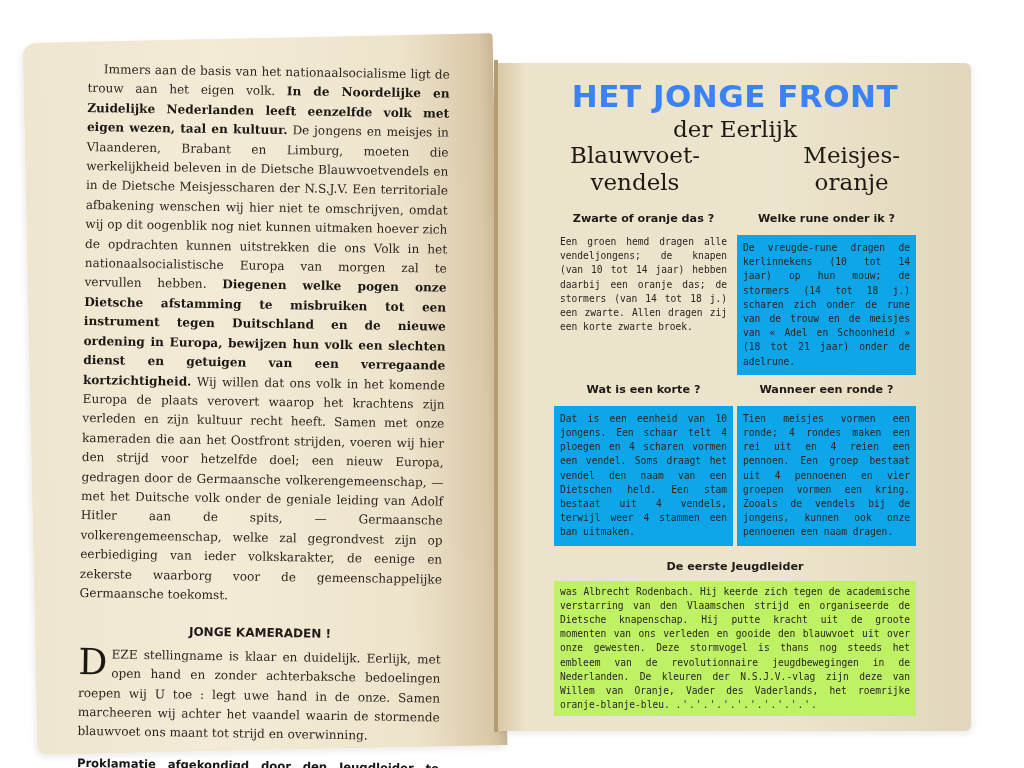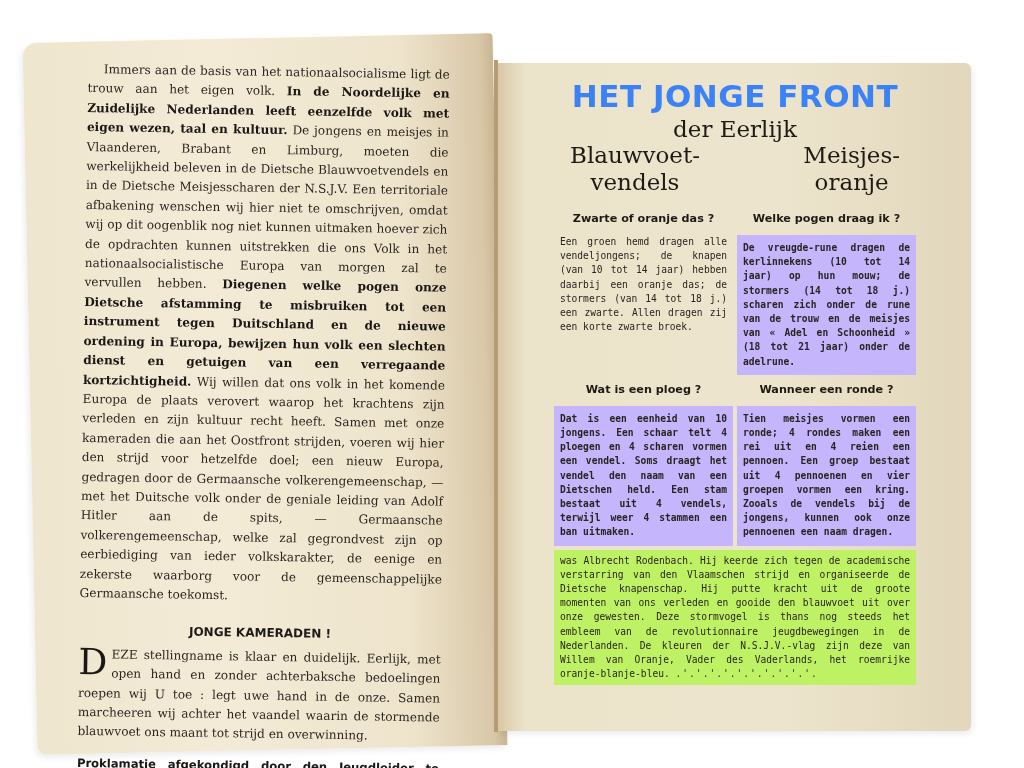--- a/index.html
+++ b/index.html
@@ -17,21 +17,21 @@
   .dropcap-para{position:relative;}
   .dropcap{float:left;font-size:36px;line-height:30px;margin:2px 4px 0 0;font-family:"DejaVu Serif",serif;color:#1b1714;}
   .signature{font-family:"DejaVu Sans",sans-serif;font-weight:bold;font-size:11.6px;line-height:18px;margin-top:12px;color:#1b1714;}
   .right-content{position:absolute;left:560px;top:70px;width:350px;color:#1e1a16;}
   .main-title{font-family:"DejaVu Sans",sans-serif;font-weight:bold;font-size:31px;letter-spacing:0.5px;text-align:center;margin:0;color:#3b82f6;}
   .subtitle{font-family:"DejaVu Serif",serif;font-size:23px;text-align:center;margin:2px 0 0 0;}
   .two-titles{display:flex;justify-content:space-between;padding:0 10px;font-family:"DejaVu Serif",serif;font-size:23px;line-height:27px;text-align:center;gap:24px;}
   .grid{display:grid;grid-template-columns:1fr 1fr;column-gap:16px;margin-top:12px;}
   .q-title{font-family:"DejaVu Sans",sans-serif;font-weight:bold;font-size:11.2px;text-align:center;margin:4px 0 10px 0;}
   .q-body{font-family:"DejaVu Sans Mono",monospace;font-size:9.6px;line-height:14.2px;text-align:justify;color:#2a2420;}
-  .q-body.shaded{background:#c4b5fd;margin:4px -6px;padding:6px 6px;font-weight:bold;}
+  .q-body.shaded{background:#0ea5e9;margin:4px -6px;padding:6px 6px;}
   .cell{min-height:140px;}
   .last-title{font-family:"DejaVu Sans",sans-serif;font-weight:bold;font-size:11.2px;text-align:center;margin:10px 0 8px 0;}
   .last-body{font-family:"DejaVu Sans Mono",monospace;font-size:9.6px;line-height:14.2px;text-align:justify;background:#bef264;padding:4px 6px;margin:0 -6px;color:#2a2420;}
   .dots{letter-spacing:1px;color:#333;}
 </style>
 </head>
 <body>
 
 <div class="booklet">
   <div class="page page-left"></div>
@@ -65,31 +65,32 @@
         <div>oranje</div>
       </div>
     </div>
 
     <div class="grid">
       <div class="cell">
         <div class="q-title">Zwarte of oranje das ?</div>
         <div class="q-body">Een groen hemd dragen alle vendeljongens; de knapen (van 10 tot 14 jaar) hebben daarbij een oranje das; de stormers (van 14 tot 18 j.) een zwarte. Allen dragen zij een korte zwarte broek.</div>
       </div>
       <div class="cell">
-        <div class="q-title">Welke pogen draag ik ?</div>
+        <div class="q-title">Welke rune onder ik ?</div>
         <div class="q-body shaded">De vreugde-rune dragen de kerlinnekens (10 tot 14 jaar) op hun mouw; de stormers (14 tot 18 j.) scharen zich onder de rune van de trouw en de meisjes van « Adel en Schoonheid » (18 tot 21 jaar) onder de adelrune.</div>
       </div>
       <div class="cell">
-        <div class="q-title">Wat is een ploeg ?</div>
+        <div class="q-title">Wat is een korte ?</div>
         <div class="q-body shaded">Dat is een eenheid van 10 jongens. Een schaar telt 4 ploegen en 4 scharen vormen een vendel. Soms draagt het vendel den naam van een Dietschen held. Een stam bestaat uit 4 vendels, terwijl weer 4 stammen een ban uitmaken.</div>
       </div>
       <div class="cell">
         <div class="q-title">Wanneer een ronde ?</div>
         <div class="q-body shaded">Tien meisjes vormen een ronde; 4 rondes maken een rei uit en 4 reien een pennoen. Een groep bestaat uit 4 pennoenen en vier groepen vormen een kring. Zooals de vendels bij de jongens, kunnen ook onze pennoenen een naam dragen.</div>
       </div>
     </div>
 
+    <div class="last-title">De eerste Jeugdleider</div>
     <div class="last-body">
       <span>was Albrecht Rodenbach. Hij keerde zich tegen de academische verstarring van den Vlaamschen strijd en organiseerde de Dietsche knapenschap. Hij putte kracht uit de groote momenten van ons verleden en gooide den blauwvoet uit over onze gewesten. Deze stormvogel is thans nog steeds het embleem van de revolutionnaire jeugdbewegingen in de Nederlanden. De kleuren der N.S.J.V.-vlag zijn deze van Willem van Oranje, Vader des Vaderlands, het roemrijke oranje-blanje-bleu.</span>
       <span class="dots">.'.'.'.'.'.'.'.'.'.'.</span>
     </div>
   </div>
 </div>
 
 </body></html>

